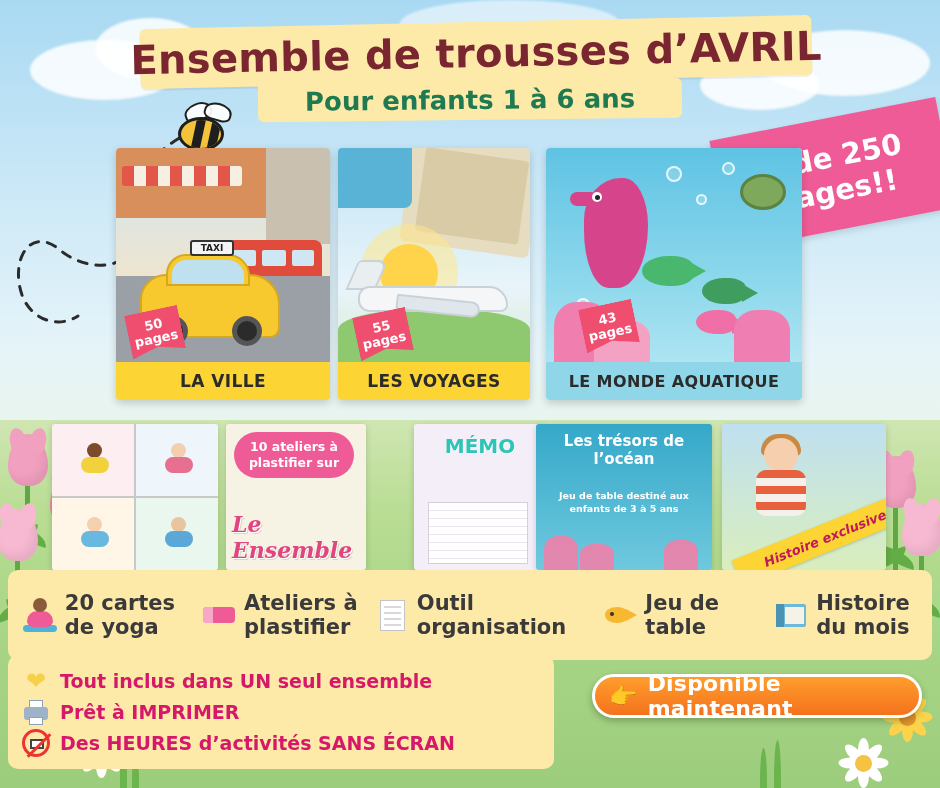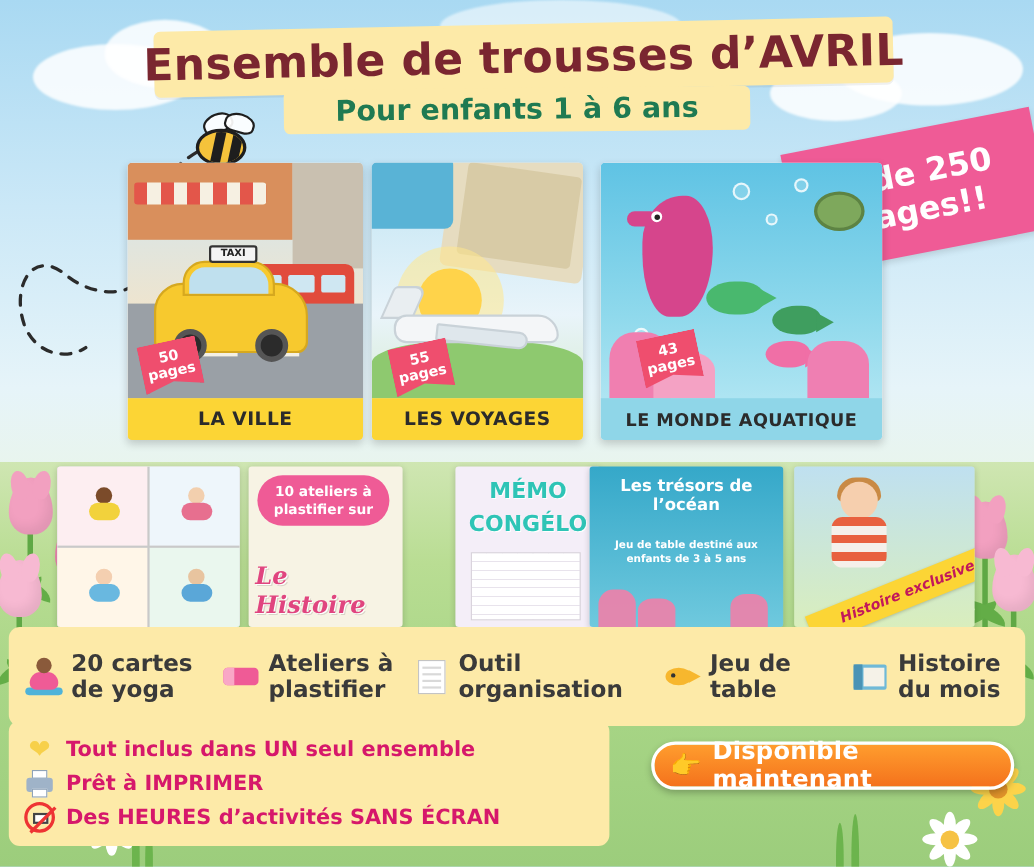--- a/index.html
+++ b/index.html
@@ -227,21 +227,21 @@
     box-shadow: 0 2px 4px rgba(0,0,0,0.2);
     clip-path: polygon(0 0, 100% 0, 100% 100%, 50% 84%, 0 100%);
   }
 
   
   .city-sky { position:absolute; inset:0; background: linear-gradient(#cfe6f2, #f3e4c9 60%, #d9cfc0); }
   .city-bld { position:absolute; background:#e0a06a; }
   .city-road { position:absolute; left:0; bottom:38px; width:100%; height:86px; background:#9aa0a6; }
   .road-line { position:absolute; height:4px; background:#f4f0e4; }
   .taxi {
-    position:absolute; left:24px; bottom:79px;
+    position:absolute; left:24px; bottom:62px;
     width:140px; height:64px; background:#f7c92e;
     border-radius: 26px 30px 10px 10px;
     border: 2px solid #d6a81f;
   }
   .taxi .cabin {
     position:absolute; left:24px; top:-22px; width:84px; height:32px;
     background:#f7c92e; border-radius: 20px 22px 0 0; border:2px solid #d6a81f;
   }
   .taxi .glass {
     position:absolute; left:30px; top:-16px; width:72px; height:24px;
@@ -658,26 +658,25 @@
             <div class="yoga-kid">
               <div class="head" style="background:#e8c49f;"></div>
               <div class="torso" style="background:#5aa7d8;"></div>
             </div>
           </div>
       </div>
     </div>
 
     <div class="mini plastifier-card" style="left:226px; top:0; width:140px; height:146px;">
       <div class="pill-pink">10 ateliers à plastifier sur</div>
-      <div class="printemps">Le Histoire</div>
+      <div class="printemps">Le Ensemble</div>
     </div>
 
     <div class="mini memo-card" style="left:390px; top:0; width:132px; height:146px;margin-left:24px;">
       <div class="memo-title">MÉMO</div>
-      <div class="memo-title two">CONGÉLO</div>
       <div class="memo-sheet"></div>
     </div>
 
     <div class="mini ocean-card" style="left:536px; top:0; width:176px; height:146px;">
       <div class="ocean-title">Les trésors de l’océan</div>
       <div class="ocean-sub">Jeu de table destiné aux enfants de 3 à 5 ans</div>
       <div class="ocean-coral" style="left:8px;"></div>
       <div class="ocean-coral" style="left:44px; height:26px;"></div>
       <div class="ocean-coral" style="right:14px; height:30px;"></div>
     </div>

